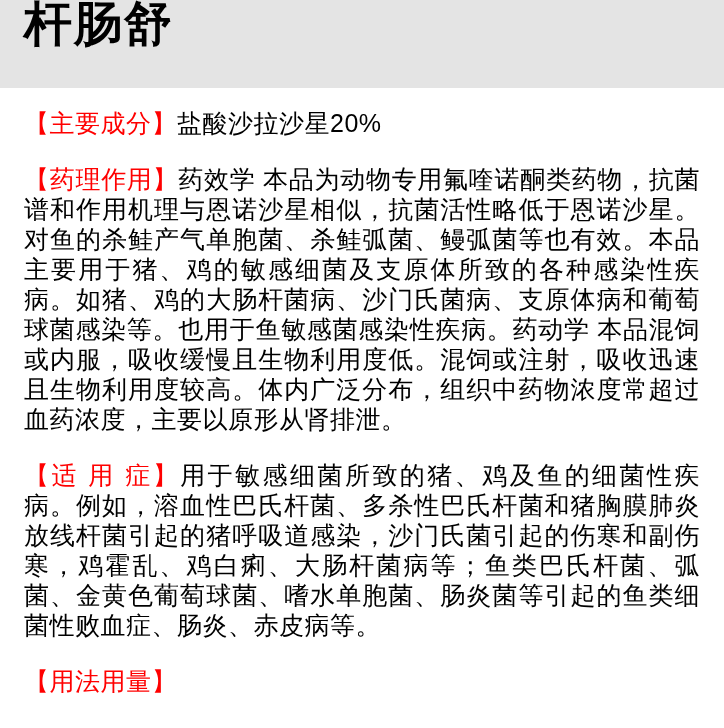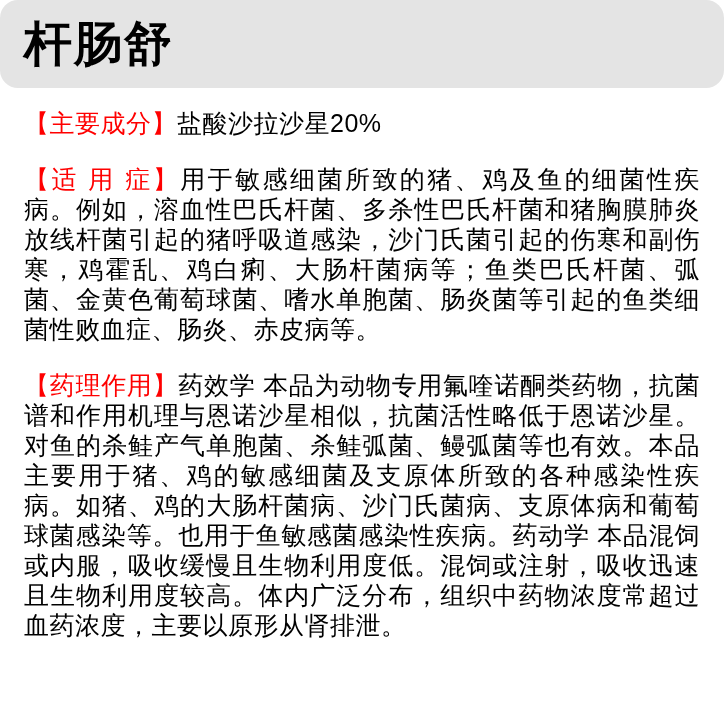--- a/index.html
+++ b/index.html
@@ -16,24 +16,22 @@
   }
   .page {
     width: 724px;
     height: 728px;
     box-sizing: border-box;
   }
   .header {
     height: 88px;
     background: #e4e4e4;
     display: flex;
-    align-items: center;
     box-sizing: border-box;
     padding: 0 24px;
-    border-radius: 18px;
   }
   .product-title {
     margin: 0;
     font-size: 48px;
     font-weight: 900;
     letter-spacing: 2px;
     color: #000000;
     line-height: 1;
   }
   .content {
@@ -79,25 +77,28 @@
     <h1 class="product-title">杆肠舒</h1>
   </div>
 
   <div class="content">
 
     <p class="section">
       <span class="section-label">【主要成分】</span><span class="section-text">盐酸沙拉沙星20%</span>
     </p>
 
     <p class="section">
+      <span class="section-label">【药理作用】</span><span class="section-text">药效学 本品为动物专用氟喹诺酮类药物，抗菌谱和作用机理与恩诺沙星相似，抗菌活性略低于恩诺沙星。对鱼的杀鲑产气单胞菌、杀鲑弧菌、鳗弧菌等也有效。本品主要用于猪、鸡的敏感细菌及支原体所致的各种感染性疾病。如猪、鸡的大肠杆菌病、沙门氏菌病、支原体病和葡萄球菌感染等。也用于鱼敏感菌感染性疾病。药动学 本品混饲或内服，吸收缓慢且生物利用度低。混饲或注射，吸收迅速且生物利用度较高。体内广泛分布，组织中药物浓度常超过血药浓度，主要以原形从肾排泄。</span>
+    </p>
+
+    <p class="section">
       <span class="section-label">【适 用 症】</span><span class="section-text">用于敏感细菌所致的猪、鸡及鱼的细菌性疾病。例如，溶血性巴氏杆菌、多杀性巴氏杆菌和猪胸膜肺炎放线杆菌引起的猪呼吸道感染，沙门氏菌引起的伤寒和副伤寒，鸡霍乱、鸡白痢、大肠杆菌病等；鱼类巴氏杆菌、弧菌、金黄色葡萄球菌、嗜水单胞菌、肠炎菌等引起的鱼类细菌性败血症、肠炎、赤皮病等。</span>
     </p>
 
-    <p class="section">
-      <span class="section-label">【药理作用】</span><span class="section-text">药效学 本品为动物专用氟喹诺酮类药物，抗菌谱和作用机理与恩诺沙星相似，抗菌活性略低于恩诺沙星。对鱼的杀鲑产气单胞菌、杀鲑弧菌、鳗弧菌等也有效。本品主要用于猪、鸡的敏感细菌及支原体所致的各种感染性疾病。如猪、鸡的大肠杆菌病、沙门氏菌病、支原体病和葡萄球菌感染等。也用于鱼敏感菌感染性疾病。药动学 本品混饲或内服，吸收缓慢且生物利用度低。混饲或注射，吸收迅速且生物利用度较高。体内广泛分布，组织中药物浓度常超过血药浓度，主要以原形从肾排泄。</span>
-    </p>
-
     <div class="section dosage-block">
+      <p class="dosage-line">
+        <span class="section-label">【用法用量】</span>
+      </p>
 
     </div>
 
   </div>
 </div>
 
 </body></html>

